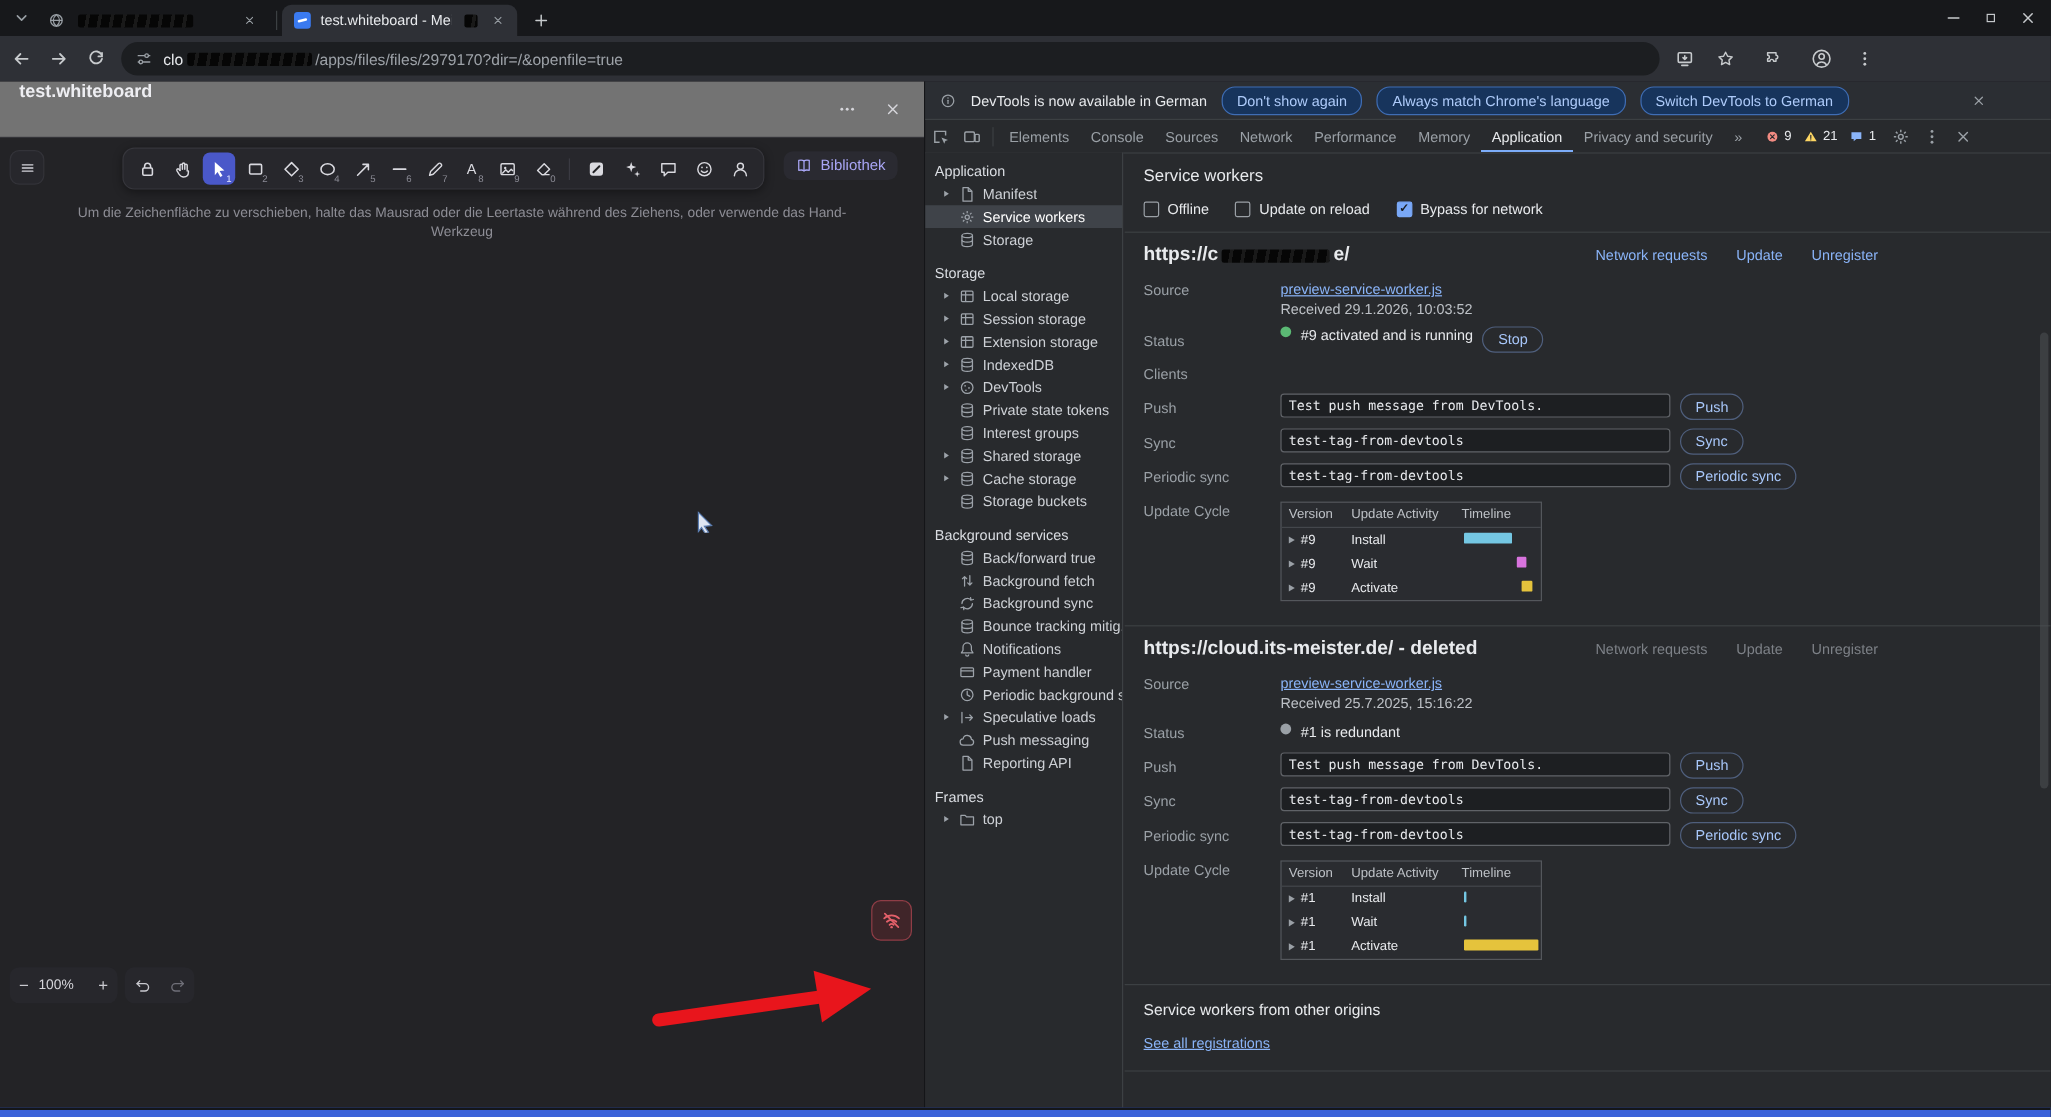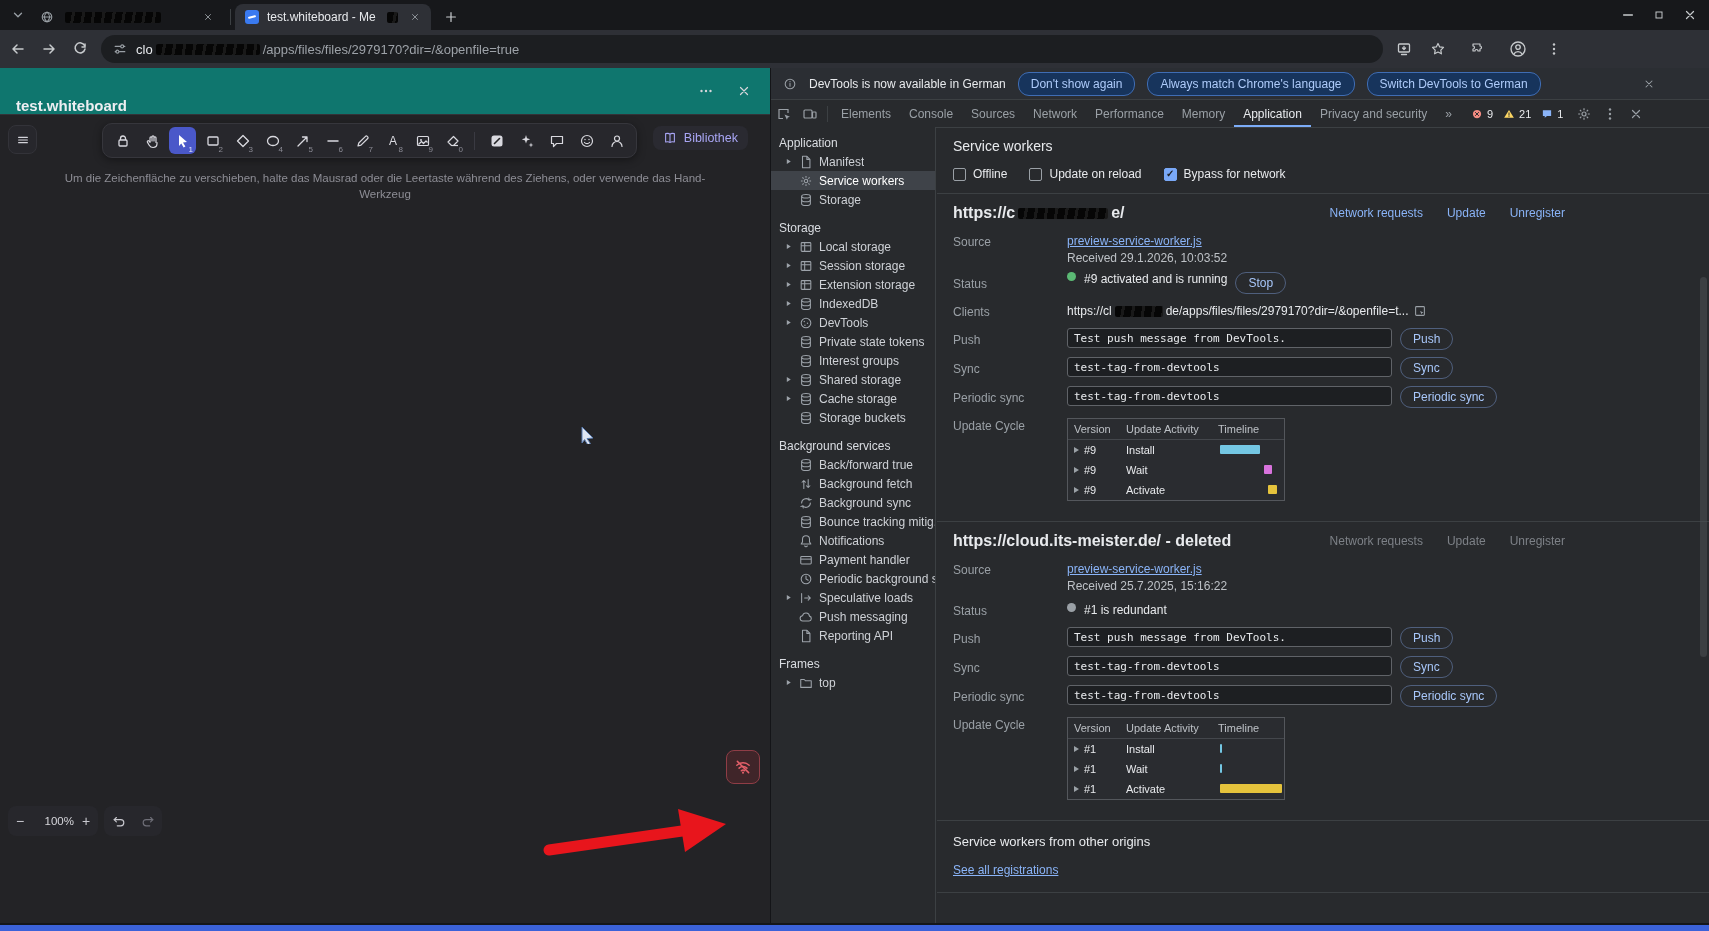--- a/index.html
+++ b/index.html
@@ -26,36 +26,36 @@
   .wincontrols{margin-left:auto;display:flex;gap:18px;padding-right:12px;color:#c7cacd;align-items:center}
   
   #addrbar{position:absolute;top:30px;left:0;right:0;height:38px;background:#2e3036;display:flex;align-items:center;border-bottom:1px solid #1a1b1e}
   .navbtn{width:26px;height:26px;border-radius:50%;display:flex;align-items:center;justify-content:center;color:#c7cacd;margin-left:5px;flex:none}
   .urlpill{height:28px;background:#1c1e21;border-radius:14px;width:1282px;margin-left:8px;display:flex;align-items:center;padding:0 12px;gap:9px;flex:none;box-sizing:border-box}
   .url{font-size:13px;color:#9da2a8;white-space:nowrap;overflow:hidden;display:flex;align-items:center}
   .url .host{color:#e8eaed}
   .tbicon{width:26px;height:26px;display:flex;align-items:center;justify-content:center;color:#c7cacd;margin-left:8px;flex:none}
   
   #wb{position:absolute;left:0;top:68px;width:770px;bottom:8px;background:#232326}
-  #wb-header{height:46px;background:#0f766e;border-bottom:1px solid #333338;display:flex;align-items:flex-end;position:relative}
+  #wb-header{height:46px;background:#737373;border-bottom:1px solid #333338;display:flex;align-items:flex-start;position:relative}
   #wb-title{margin-left:16px;font-size:15px;font-weight:700;color:#eeeef2}
   .wb-hbtn{width:28px;height:28px;display:flex;align-items:center;justify-content:center;color:#d6d6db;position:absolute;top:9px}
   #hamburger{position:absolute;left:8px;top:57px;width:27px;height:27px;background:#27272c;border:1px solid #333339;border-radius:8px;color:#d4d4da;display:flex;align-items:center;justify-content:center}
   #island{position:absolute;left:102px;top:55px;background:#27272c;border:1px solid #36363c;border-radius:10px;padding:3px 6px;display:flex;align-items:center;gap:3px;box-shadow:0 2px 8px rgba(0,0,0,.4)}
   .tool{width:27px;height:27px;border-radius:6px;display:flex;align-items:center;justify-content:center;position:relative;color:#d9d9df}
   .tool.active{background:#4a58c9;color:#fff}
   .tool .num{position:absolute;right:3px;bottom:0;font-size:8px;color:#8b8b95}
   .tool.active .num{color:#dfe3ff}
   .tsep{width:1px;height:18px;background:#3a3a42;margin:0 5px}
   #bib{position:absolute;right:22px;top:58px;height:24px;background:#2a2a31;border-radius:8px;display:flex;align-items:center;gap:7px;padding:0 10px;color:#a9a6f5;font-size:12.5px}
   #hint{position:absolute;top:102px;left:0;right:0;text-align:center;font-size:11.5px;color:#8d8d95;line-height:16px}
   #wifibtn{position:absolute;left:726px;top:682px;width:32px;height:32px;background:#402529;border:1px solid #8f3d46;border-radius:8px;color:#e4606a;display:flex;align-items:center;justify-content:center}
   #zoombar{position:absolute;left:8px;top:738px;height:30px;background:#27272c;border-radius:8px;display:flex;align-items:center;color:#d5d5da}
   .zbtn{width:24px;height:30px;display:flex;align-items:center;justify-content:center;font-size:14px;color:#c9c9cf}
-  #zoomval{width:42px;text-align:right;font-size:11.5px}
+  #zoomval{width:42px;text-align:left;font-size:11.5px}
   #histbar{position:absolute;left:104px;top:738px;height:30px;width:58px;background:#27272c;border-radius:8px;display:flex;align-items:center;justify-content:space-around;color:#c9c9cf}
   .dim{color:#6f6f78}
   
   #dt{position:absolute;left:770px;top:68px;right:0;bottom:8px;background:#282a2d;border-left:1px solid #141518}
   #dt-infobar{height:31px;border-bottom:1px solid #3c4043;display:flex;align-items:center;gap:12px;padding:0 12px;background:#2b2e33;font-size:12px}
   .ib-pill{height:22px;border-radius:11px;padding:0 12px;display:flex;align-items:center;font-size:12px;color:#aecbfa;background:#17345c;border:1px solid #3f6db4;white-space:nowrap}
   #ib-close{margin-left:auto;margin-right:42px;color:#9aa0a6;display:flex}
   #dt-tabs{height:27px;border-bottom:1px solid #3c4043;display:flex;align-items:center;font-size:12px;color:#9aa0a6}
   .dticon{width:26px;height:26px;display:flex;align-items:center;justify-content:center;flex:none}
   .vsep{width:1px;height:16px;background:#3c4043;margin:0 4px}
@@ -965,26 +965,20 @@
           <div class="drow">
             <span class="dlabel">Status</span>
             <span class="dval">
               <span class="dot green"></span>
               <span>#9 activated and is running</span>
               <span class="pill">Stop</span>
             </span>
           </div>
           <div class="drow">
             <span class="dlabel">Clients</span>
-            <span class="dval" style="gap:4px">
-              <span style="white-space:nowrap"><span>https://cl</span><span class="redact" style="width:48px"></span><span>de/apps/files/files/2979170?dir=/&amp;openfile=t...</span></span>
-              <svg class="ic i14" style="color:#9aa0a6;flex:none">
-                  <use href="#s-focus"></use>
-                </svg>
-            </span>
           </div>
           <div class="drow">
             <span class="dlabel">Push</span>
             <span class="dval">
               <input class="sw-input" value="Test push message from DevTools." style="">
               <span class="pill">Push</span>
             </span>
           </div>
           <div class="drow">
             <span class="dlabel">Sync</span>

